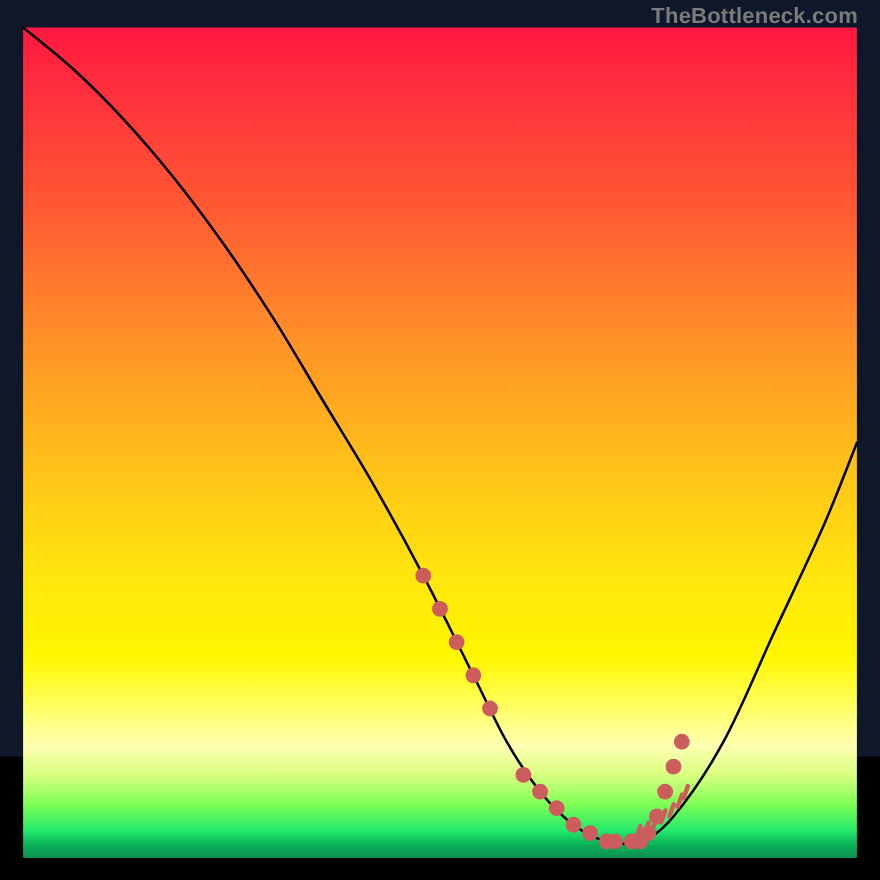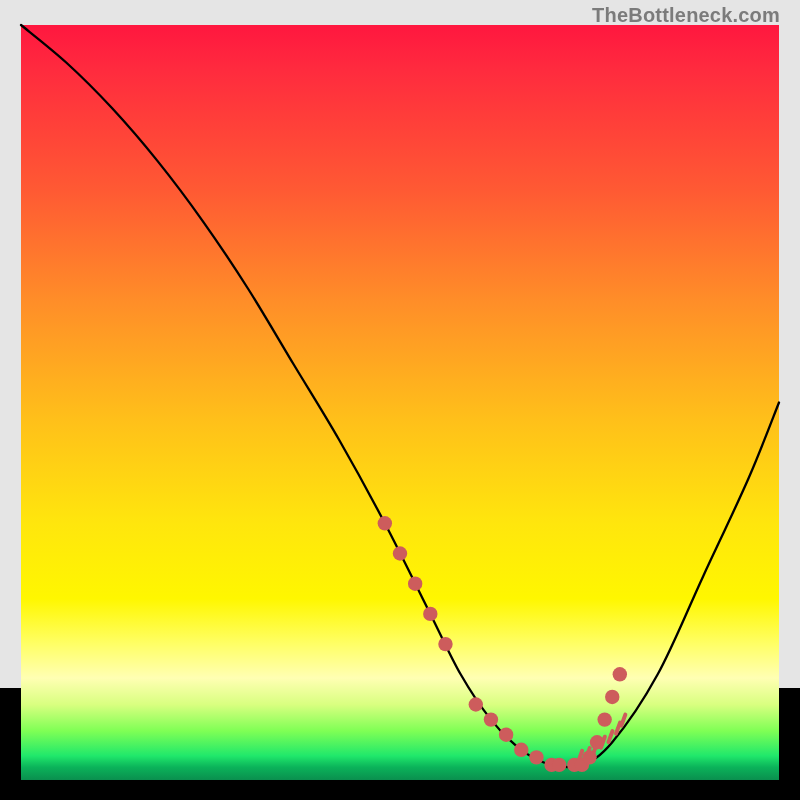--- a/index.html
+++ b/index.html
@@ -9,21 +9,21 @@
     height: 800px;
     background: #000;
     overflow: hidden;
   }
   .frame {
     position: absolute;
     left: 0;
     top: 0;
     width: 800px;
     height: 688px;
-    background: #e5e5e5;
+    background: #0f172a;
   }
   .plot {
     position: absolute;
     left: 21px;
     top: 25px;
     width: 758px;
     height: 755px;
     
     background: linear-gradient(
       to bottom,

